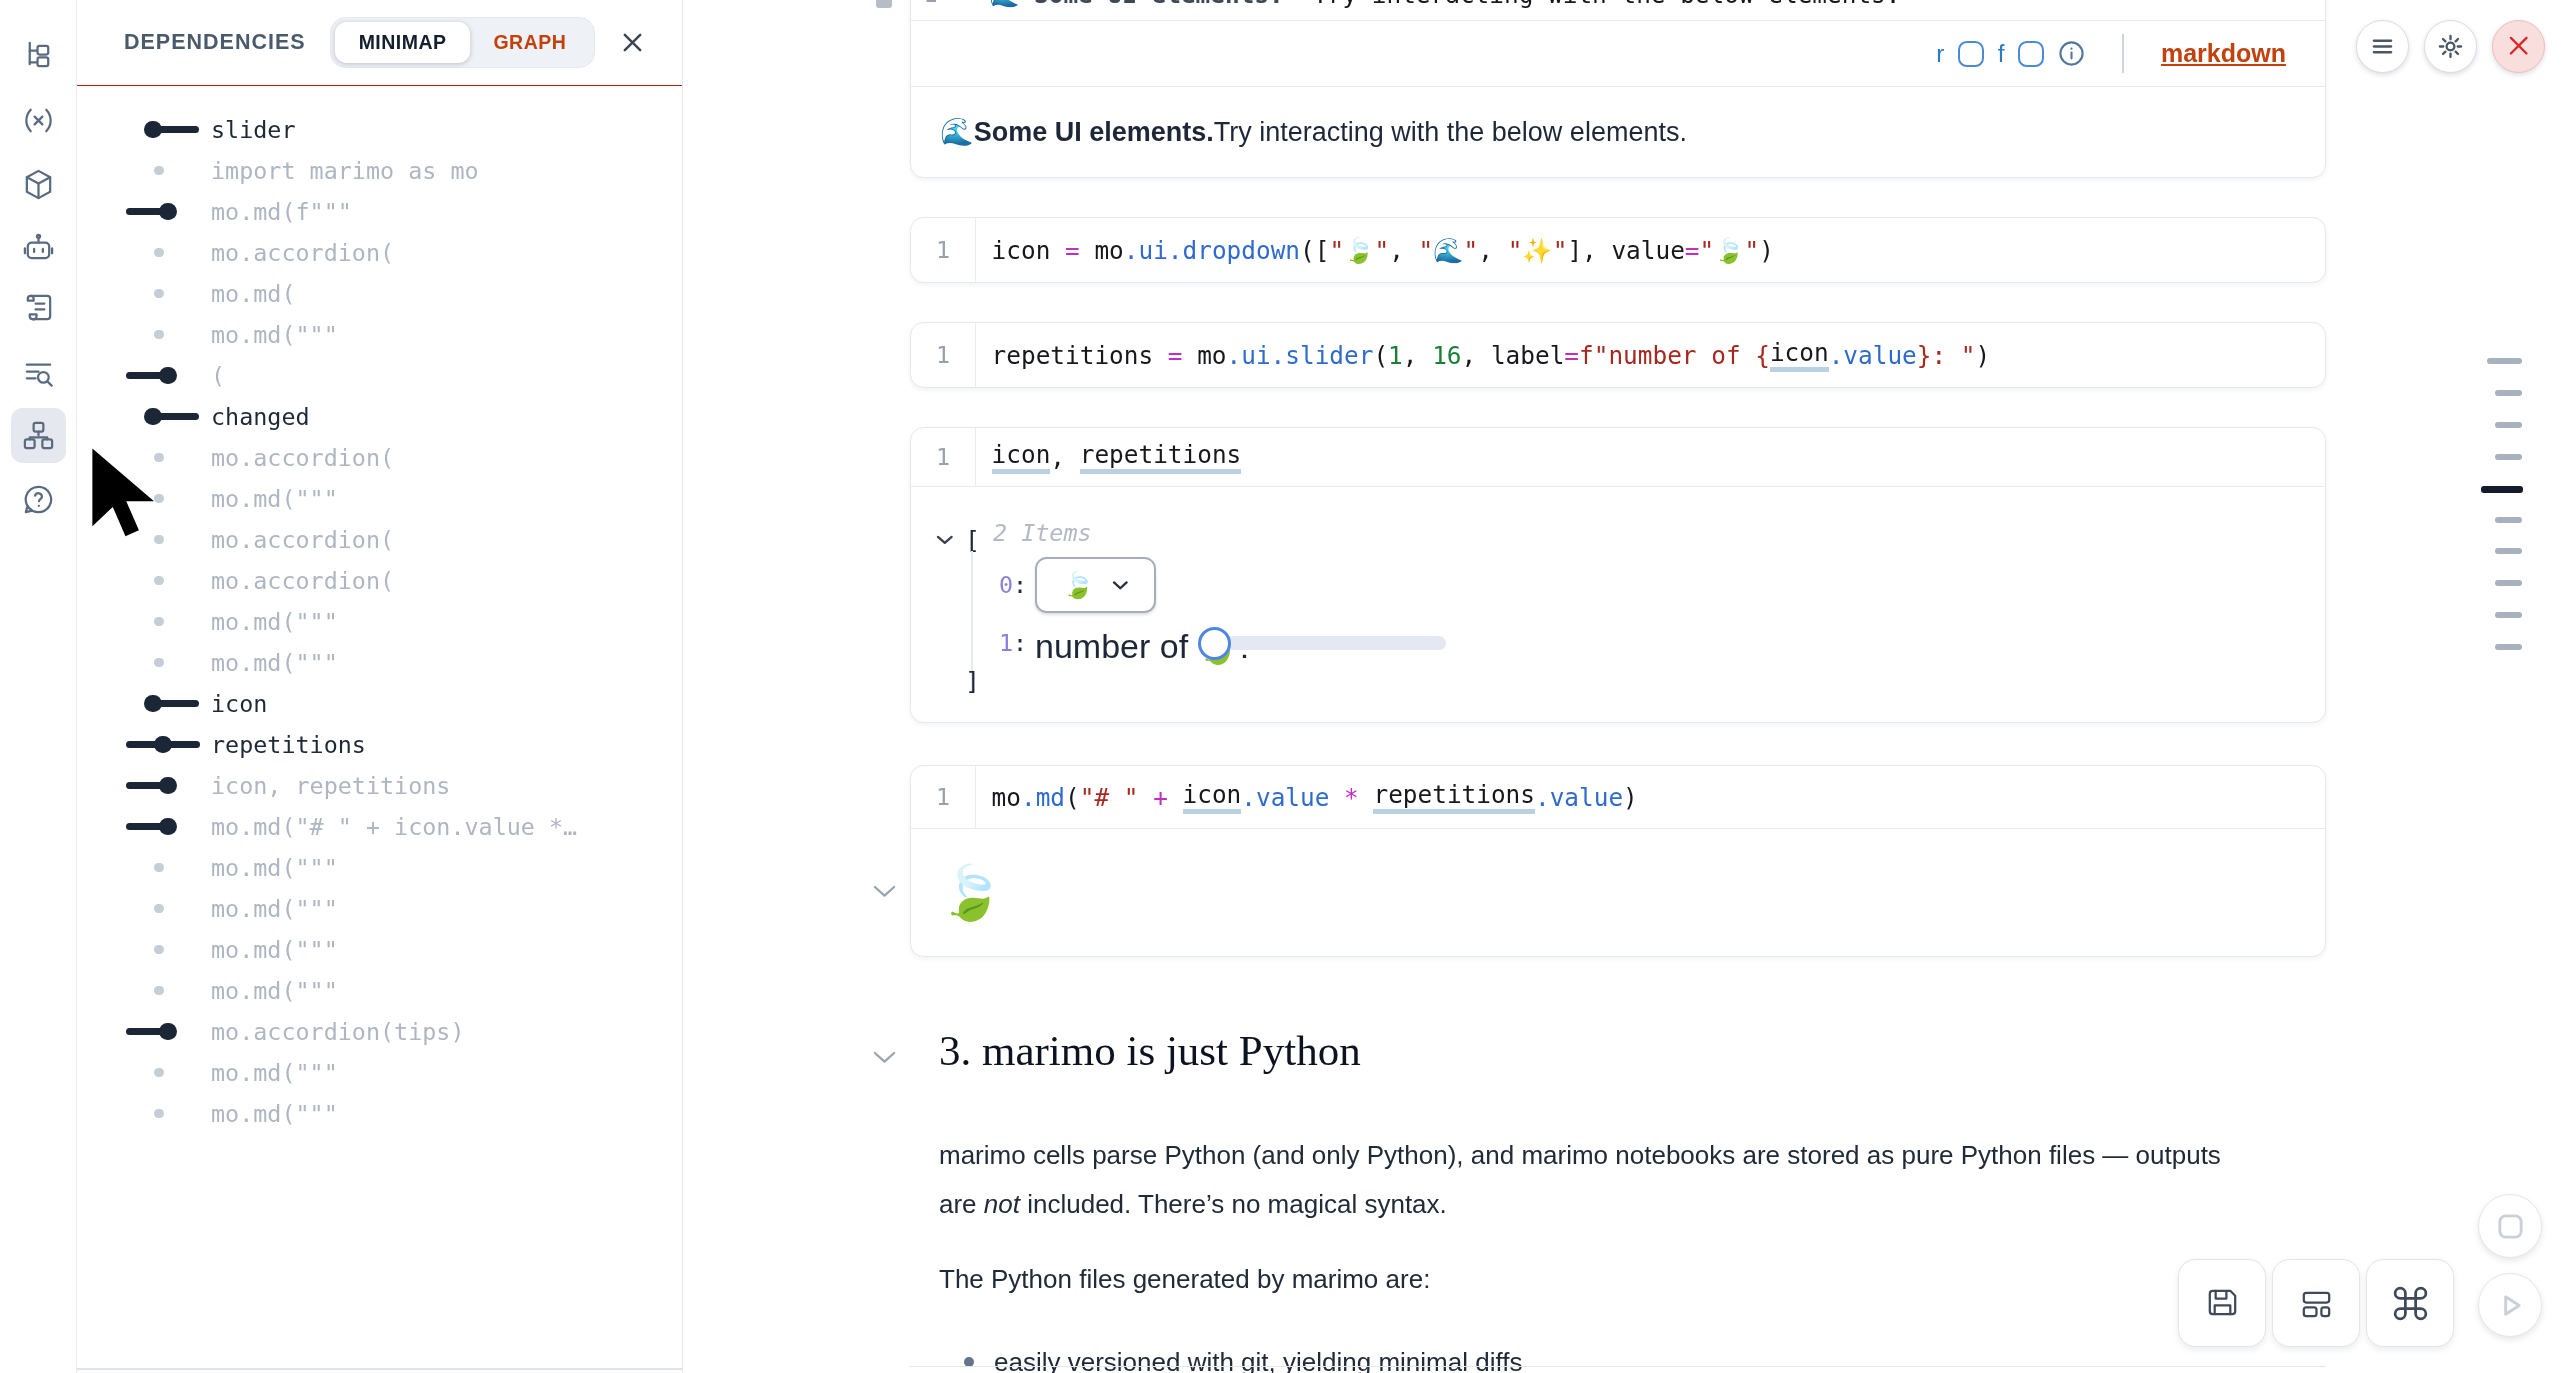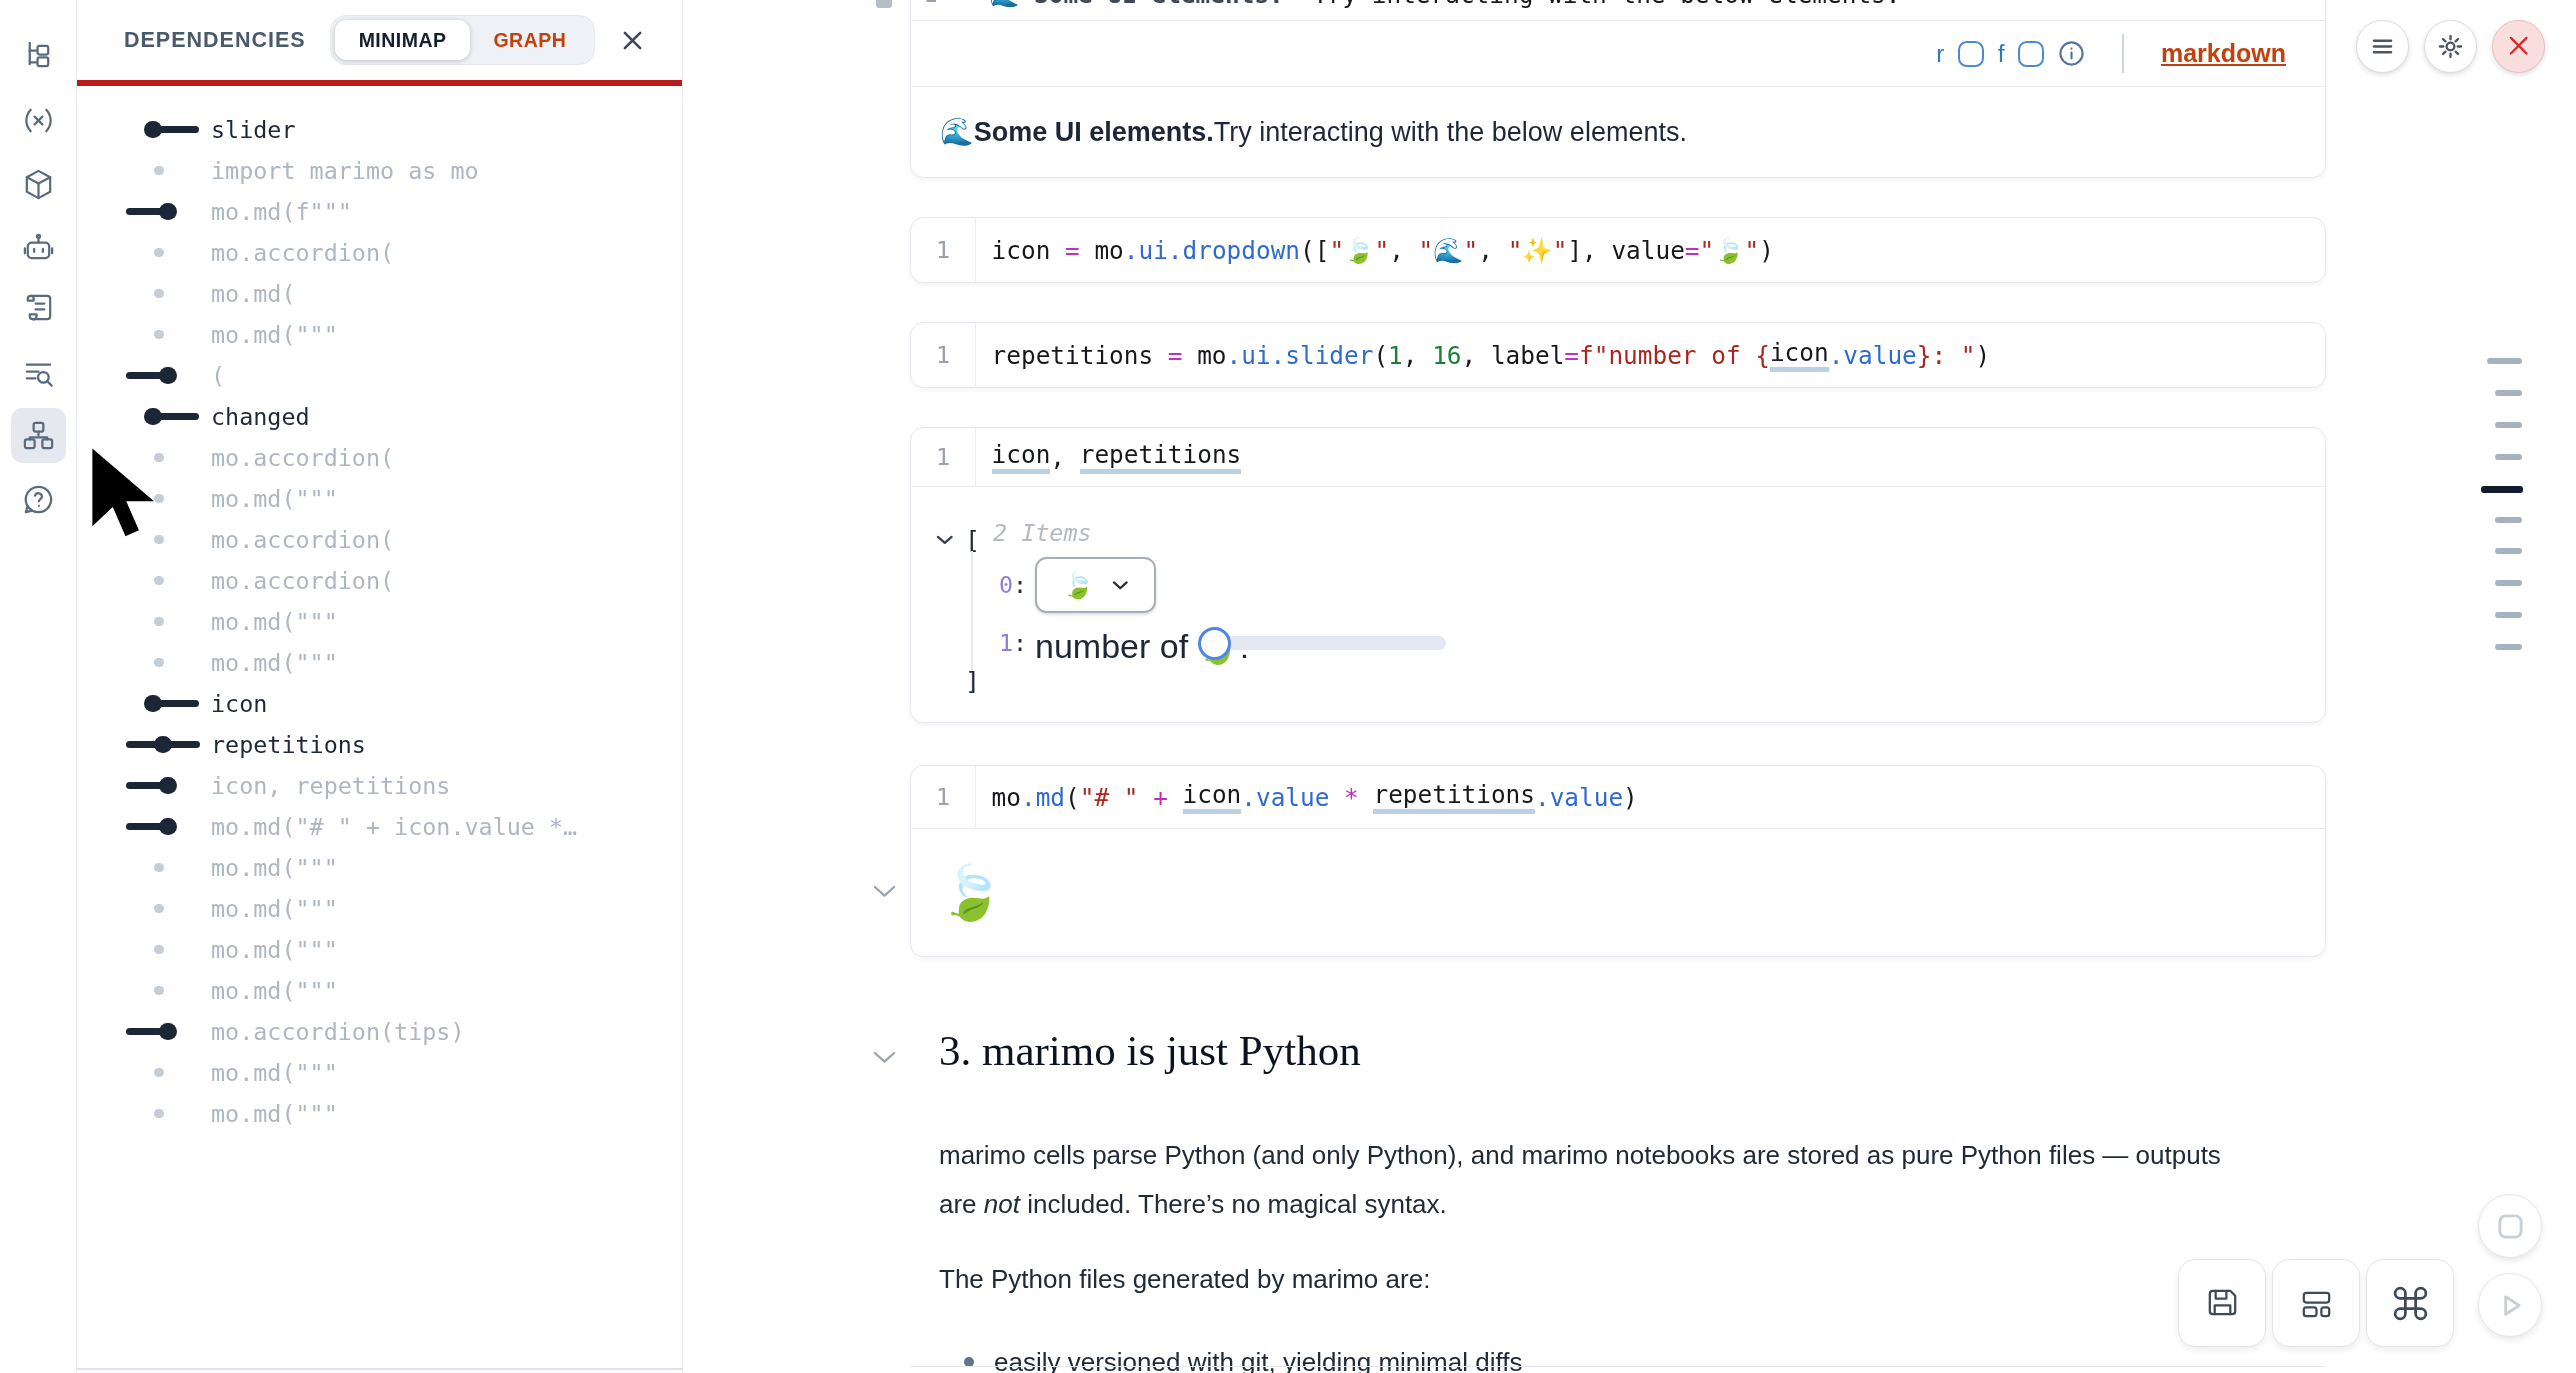--- a/index.html
+++ b/index.html
@@ -12,21 +12,21 @@
                   border-right:1px solid #e8ebef; }
   .act-item { position:absolute; left:10.7px; width:55px; height:55px; display:flex; align-items:center;
               justify-content:center; border-radius:11.7px; }
   .act-item.active { background:#e5e8ee; }
   .act-item svg { stroke:#5b6b7f; fill:none; stroke-width:2.3; stroke-linecap:round; stroke-linejoin:round; }
 
   
   .dep-panel { position:absolute; left:77px; top:0; width:606px; height:100%; background:#fff;
                border-right:1px solid #e4e7ec; }
   .dep-header { height:86px; display:flex; align-items:center; padding:0 35px 0 47px;
-                border-bottom:6px solid #b91c1c; }
+                border-bottom:1px solid #b91c1c; }
   .dep-title { font-size:21.5px; font-weight:700; color:#4b5a6b; letter-spacing:1px; }
   .seg { margin-left:auto; display:flex; background:#eef1f5; border:1px solid #e5e9ef;
          border-radius:15.6px; padding:3.9px; }
   .seg-btn { padding:8.8px 23.4px; font-size:19.5px; font-weight:700; letter-spacing:0.5px;
              border-radius:11.7px; color:#c2410c; }
   .seg-btn.active { background:#fff; color:#141e2c; box-shadow:0 1px 4.9px rgba(16,24,40,.22); }
   .panel-close { margin-left:23.4px; width:29px; height:29px; display:flex; align-items:center; justify-content:center; }
   .panel-close svg { stroke:#3d4654; stroke-width:2.6; stroke-linecap:round; }
   .mm-list { position:absolute; top:109px; left:0; right:2px; }
   .mm-row { height:41px; display:flex; align-items:center; }

